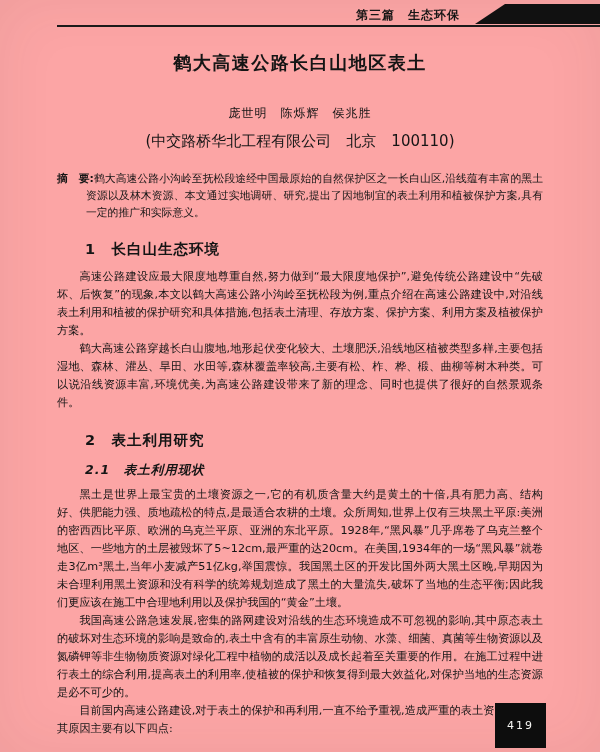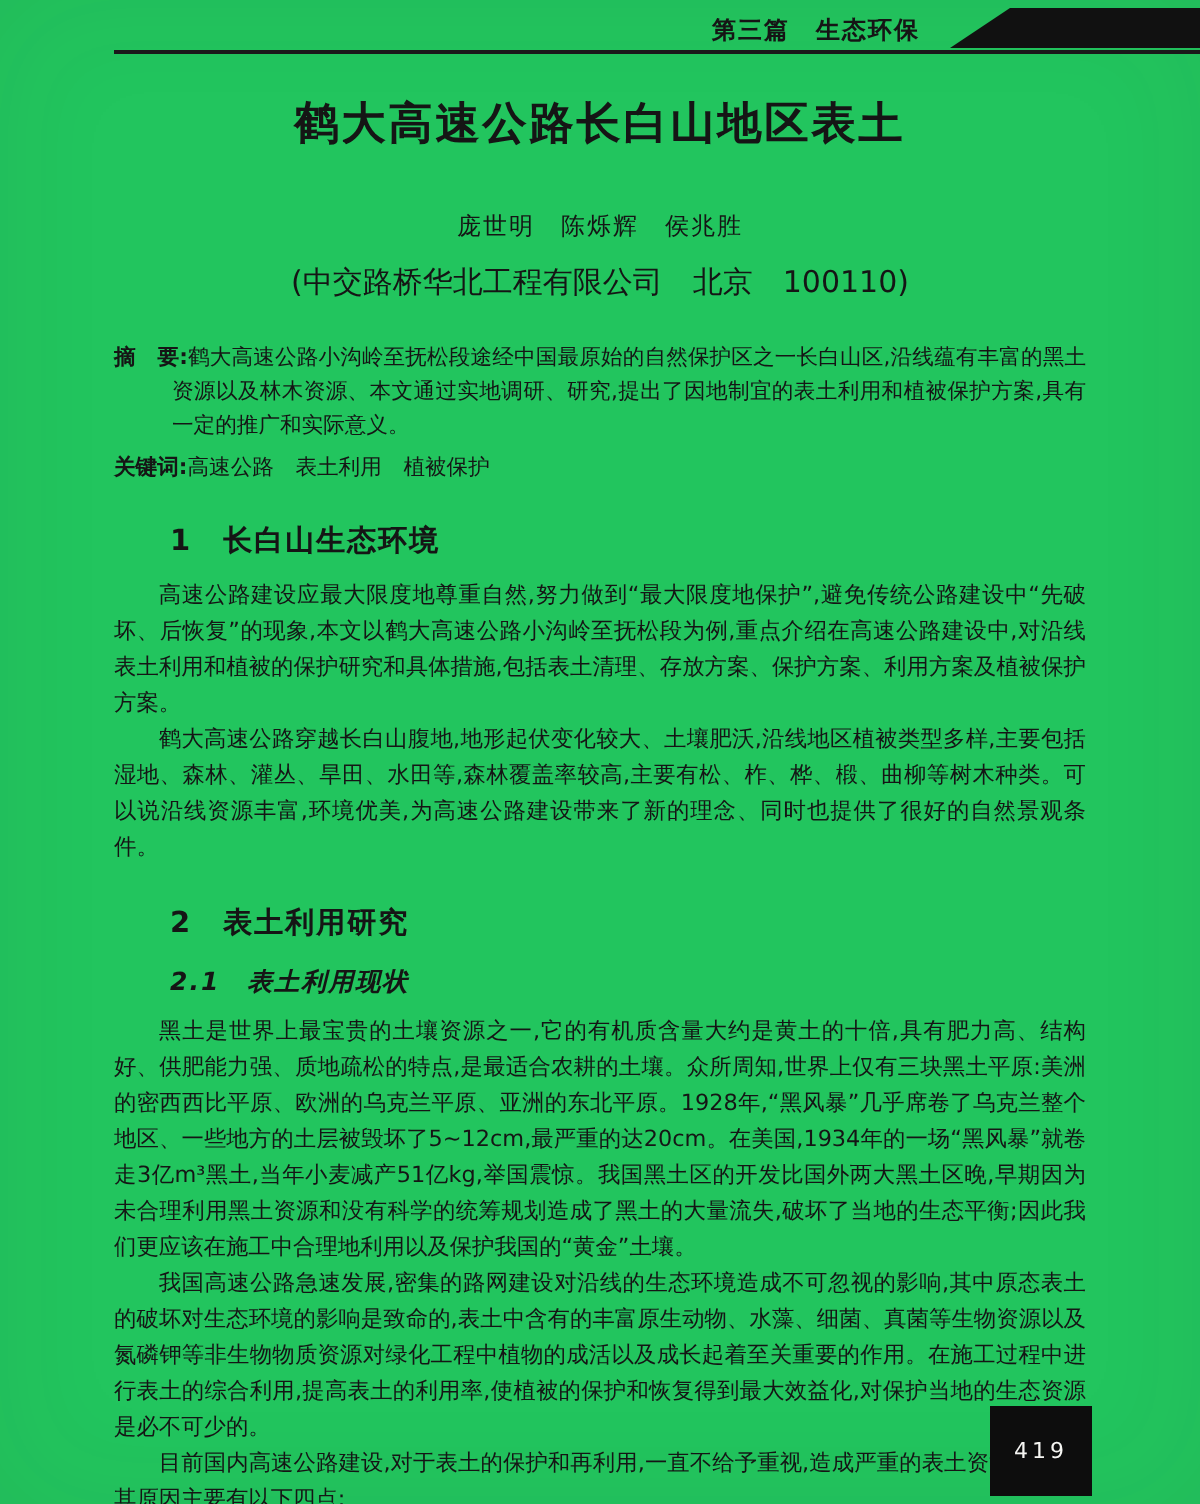--- a/index.html
+++ b/index.html
@@ -5,21 +5,21 @@
   * { margin: 0; padding: 0; box-sizing: border-box; }
   html, body { width: 600px; }
   body {
     font-family: "DejaVu Sans", "Liberation Sans", sans-serif;
     background: #e9e8e5;
   }
   .page {
     position: relative;
     width: 600px;
     height: 752px;
-    background: #22c55e;
+    background: #fca5a5;
     color: #151515;
     overflow: hidden;
     box-shadow: inset 0 0 60px rgba(60,55,45,0.07);
   }
   
   .hdr-rule {
     position: absolute;
     left: 57px; right: 0; top: 25px;
     height: 2px; background: #1a1a1a;
   }
@@ -35,21 +35,21 @@
     top: 4px; right: 0;
     width: 125px; height: 20px;
     background: #111;
     -webkit-clip-path: polygon(0 100%, 24% 0, 100% 0, 100% 100%);
     clip-path: polygon(0 100%, 24% 0, 100% 0, 100% 100%);
   }
   
   main { padding: 50px 57px 0 57px; }
   .title {
     text-align: center;
-    font-size: 22px;
+    font-size: 18px;
     font-weight: bold;
     line-height: 26px;
     letter-spacing: 1.5px;
   }
   .title span { display: block; }
   .authors {
     margin-top: 29px;
     text-align: center;
     font-size: 12px;
     letter-spacing: 1px;
@@ -123,21 +123,20 @@
     <h1 class="title">
       <span>鹤大高速公路长白山地区表土</span>
     </h1>
 
     <p class="authors">庞世明　陈烁辉　侯兆胜</p>
 
     <p class="affiliation">(中交路桥华北工程有限公司　北京　100110)</p>
 
     <p class="abstract"><span class="lbl">摘　要:</span><span>鹤大高速公路小沟岭至抚松段途经中国最原始的自然保护区之一长白山区,沿线蕴有丰富的黑土资源以及林木资源、本文通过实地调研、研究,提出了因地制宜的表土利用和植被保护方案,具有一定的推广和实际意义。</span></p>
 
-    <p class="keywords"><span class="lbl">关键词:</span><span>高速公路　表土利用　植被保护</span></p>
 
     <h2 class="sec-h">1　长白山生态环境</h2>
     <p class="para">高速公路建设应最大限度地尊重自然,努力做到“最大限度地保护”,避免传统公路建设中“先破坏、后恢复”的现象,本文以鹤大高速公路小沟岭至抚松段为例,重点介绍在高速公路建设中,对沿线表土利用和植被的保护研究和具体措施,包括表土清理、存放方案、保护方案、利用方案及植被保护方案。</p>
     <p class="para">鹤大高速公路穿越长白山腹地,地形起伏变化较大、土壤肥沃,沿线地区植被类型多样,主要包括湿地、森林、灌丛、旱田、水田等,森林覆盖率较高,主要有松、柞、桦、椴、曲柳等树木种类。可以说沿线资源丰富,环境优美,为高速公路建设带来了新的理念、同时也提供了很好的自然景观条件。</p>
 
     <h2 class="sec-h">2　表土利用研究</h2>
     <h3 class="subsec-h">2.1　表土利用现状</h3>
     <p class="para">黑土是世界上最宝贵的土壤资源之一,它的有机质含量大约是黄土的十倍,具有肥力高、结构好、供肥能力强、质地疏松的特点,是最适合农耕的土壤。众所周知,世界上仅有三块黑土平原:美洲的密西西比平原、欧洲的乌克兰平原、亚洲的东北平原。1928年,“黑风暴”几乎席卷了乌克兰整个地区、一些地方的土层被毁坏了5~12cm,最严重的达20cm。在美国,1934年的一场“黑风暴”就卷走3亿m³黑土,当年小麦减产51亿kg,举国震惊。我国黑土区的开发比国外两大黑土区晚,早期因为未合理利用黑土资源和没有科学的统筹规划造成了黑土的大量流失,破坏了当地的生态平衡;因此我们更应该在施工中合理地利用以及保护我国的“黄金”土壤。</p>
     <p class="para">我国高速公路急速发展,密集的路网建设对沿线的生态环境造成不可忽视的影响,其中原态表土的破坏对生态环境的影响是致命的,表土中含有的丰富原生动物、水藻、细菌、真菌等生物资源以及氮磷钾等非生物物质资源对绿化工程中植物的成活以及成长起着至关重要的作用。在施工过程中进行表土的综合利用,提高表土的利用率,使植被的保护和恢复得到最大效益化,对保护当地的生态资源是必不可少的。</p>
     <p class="para">目前国内高速公路建设,对于表土的保护和再利用,一直不给予重视,造成严重的表土资源浪费,究其原因主要有以下四点:</p>

